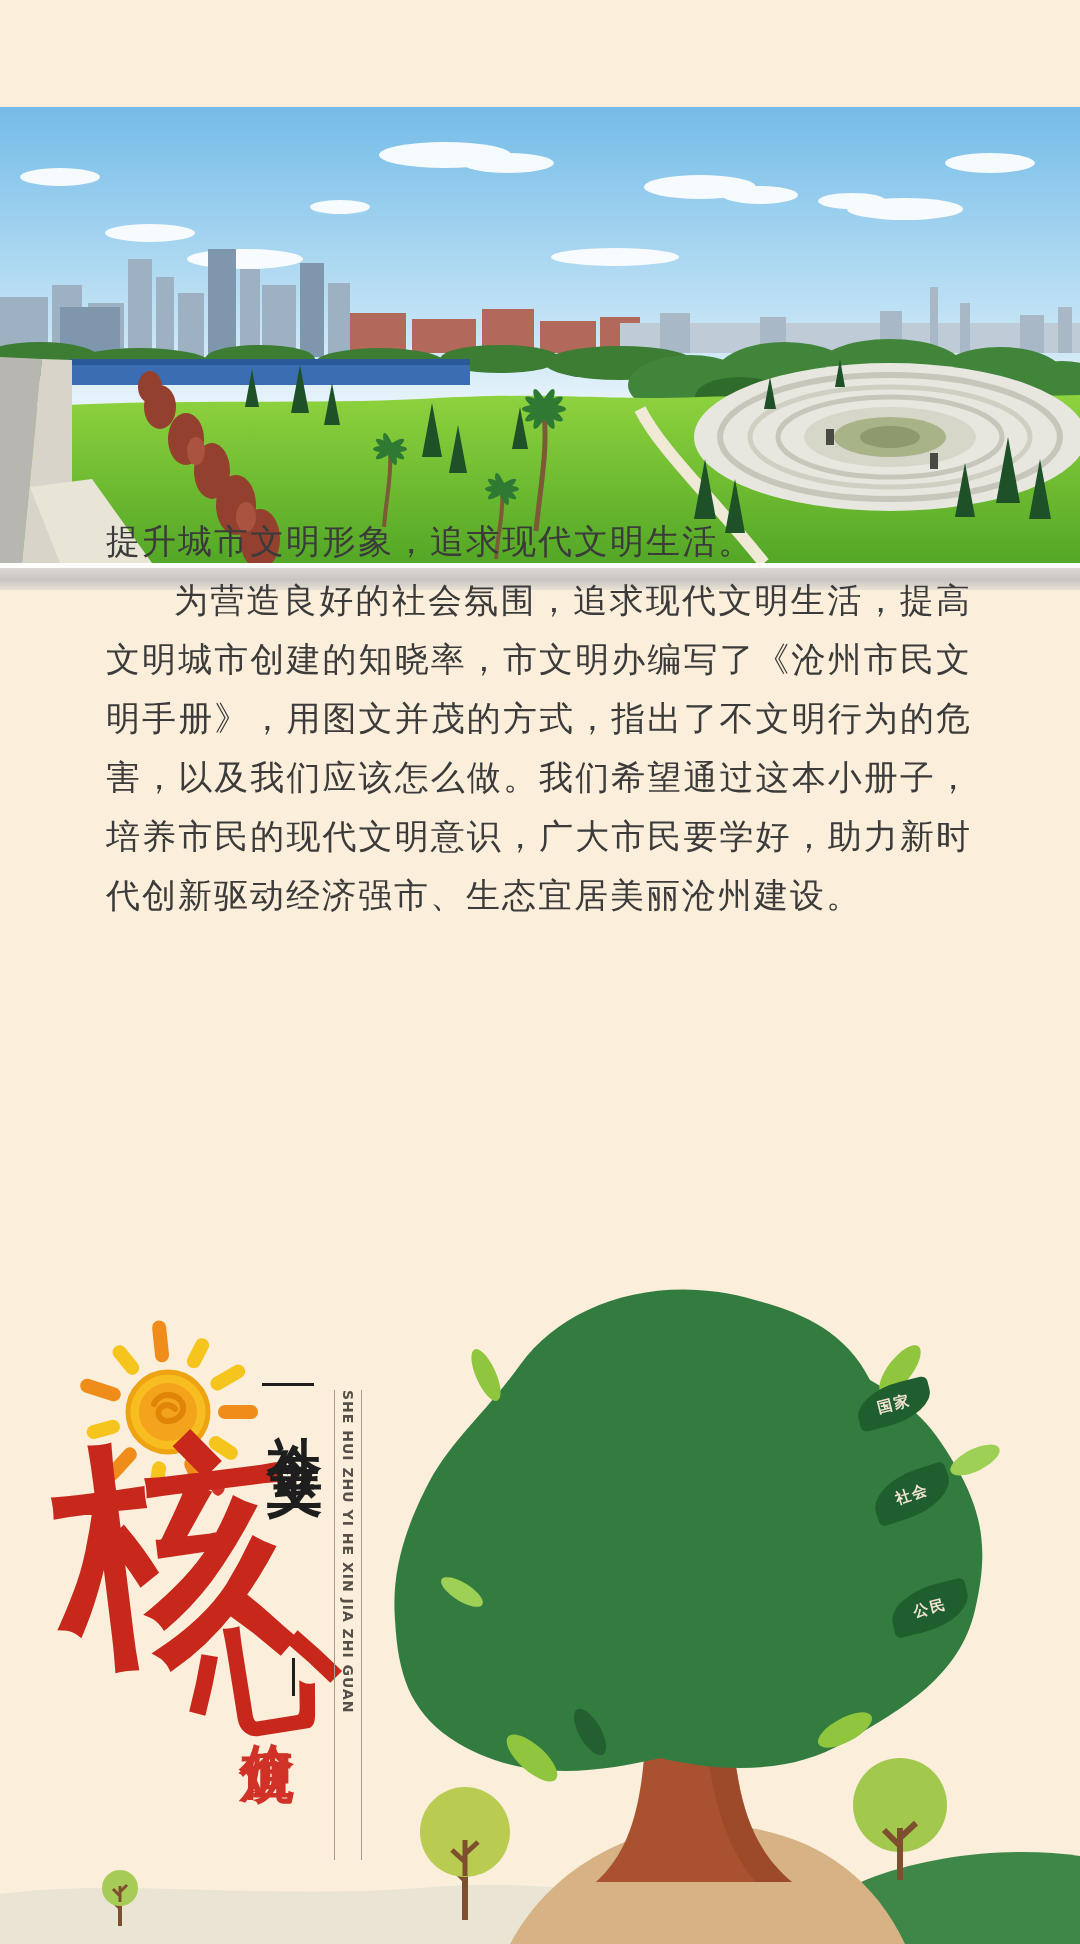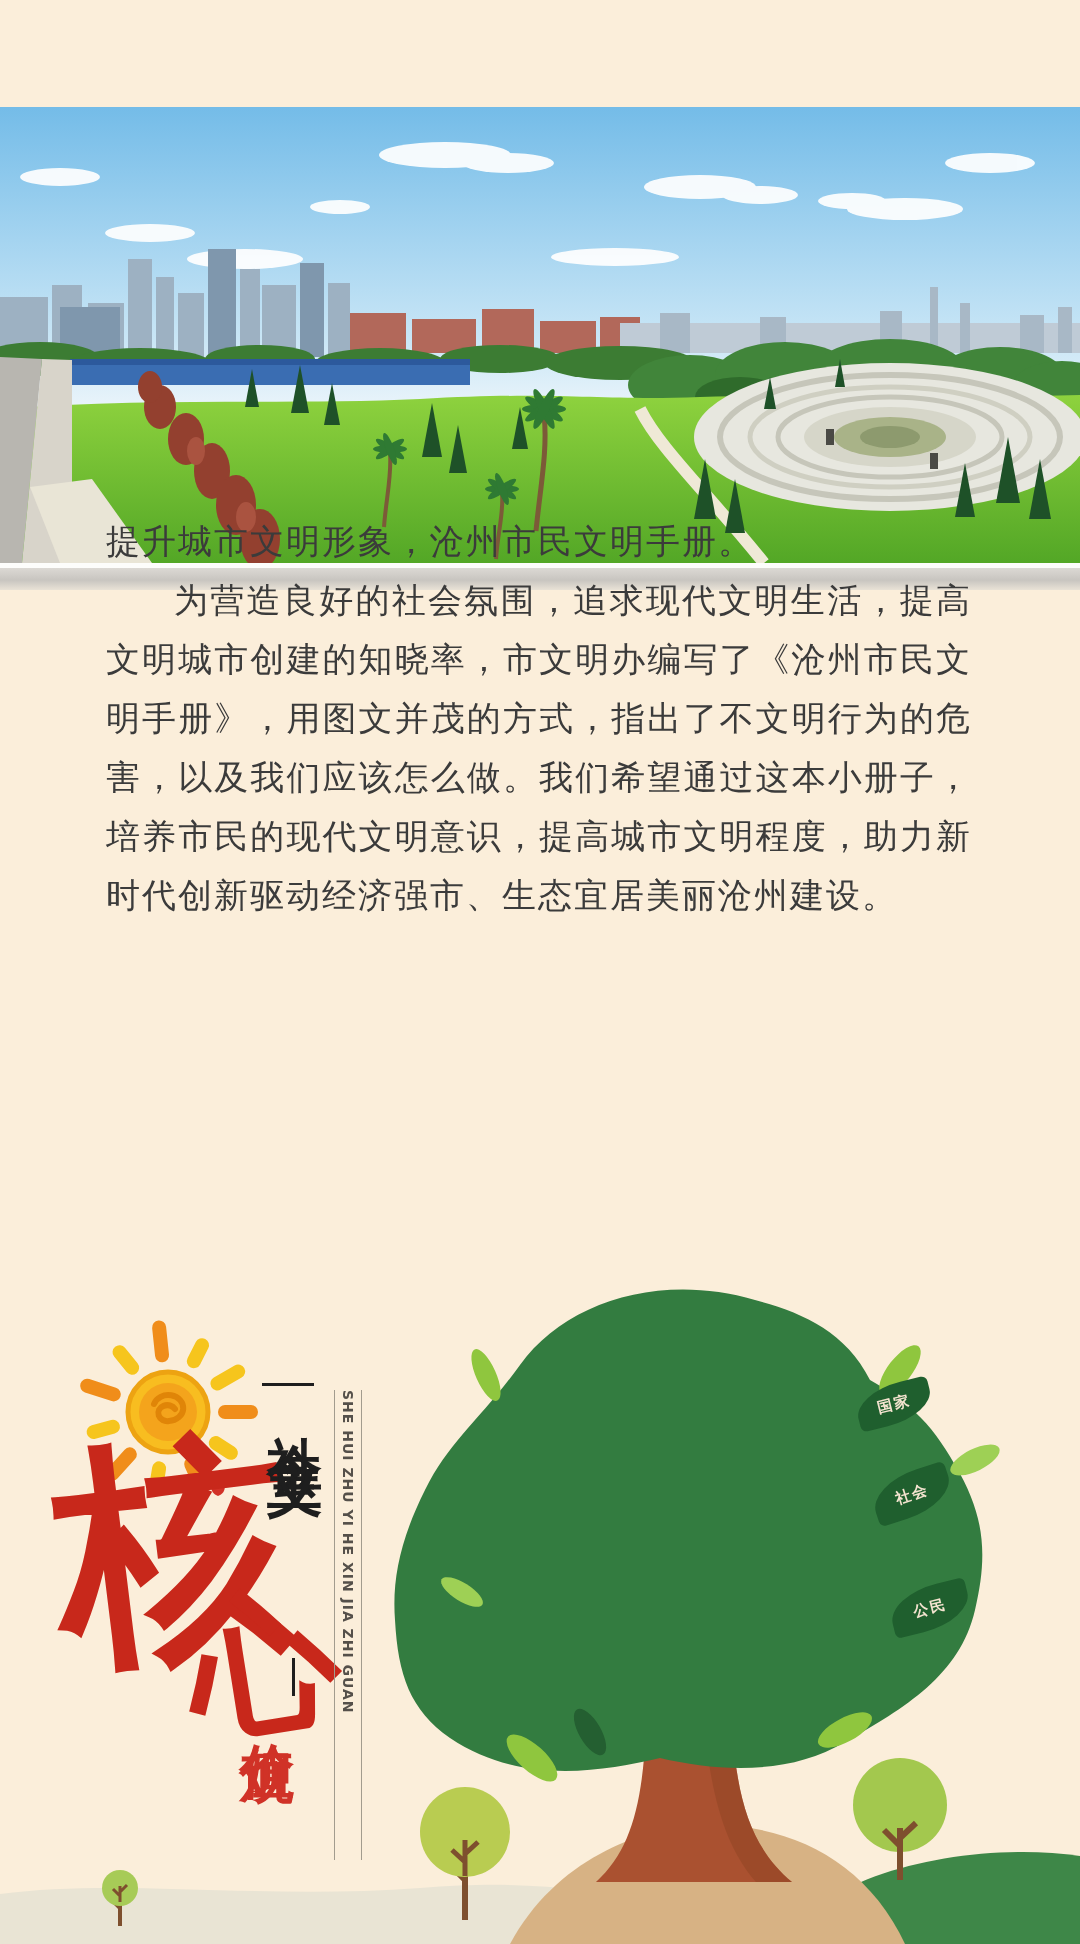--- a/index.html
+++ b/index.html
@@ -204,22 +204,22 @@
           <ellipse rx="17" ry="4" transform="rotate(35)"></ellipse>
         <ellipse rx="17" ry="4" transform="rotate(-35)"></ellipse>
           <ellipse rx="17" ry="4" transform="rotate(70)"></ellipse>
       </g>
     </g>
   </svg>
   <div class="photo-whiteline"></div>
   <div class="photo-shadow"></div>
 
   <div class="article">
-    <p>提升城市文明形象，沧州市民文明手册。</p>
-    <p class="indent">为营造良好的社会氛围，追求现代文明生活，提高文明城市创建的知晓率，市文明办编写了《沧州市民文明手册》，用图文并茂的方式，指出了不文明行为的危害，以及我们应该怎么做。我们希望通过这本小册子，培养市民的现代文明意识，提高城市文明程度，助力新时代创新驱动经济强市、生态宜居美丽沧州建设。</p>
+    <p>提升城市文明形象，追求现代文明生活。</p>
+    <p class="indent">为营造良好的社会氛围，追求现代文明生活，提高文明城市创建的知晓率，市文明办编写了《沧州市民文明手册》，用图文并茂的方式，指出了不文明行为的危害，以及我们应该怎么做。我们希望通过这本小册子，培养市民的现代文明意识，广大市民要学好，助力新时代创新驱动经济强市、生态宜居美丽沧州建设。</p>
   </div>
 
   <div class="values">
 
     <svg width="1080" height="664" viewBox="0 0 664 408.6" style="width:1080px;height:664px" preserveAspectRatio="none">
     </svg>
 
     <svg width="1080" height="664" viewBox="0 0 1080 664">
 
       <path d="M0,664 L0,614 C120,598 260,620 420,608 C520,600 580,608 660,622 L660,664 Z" fill="#e9e4d4"></path>

